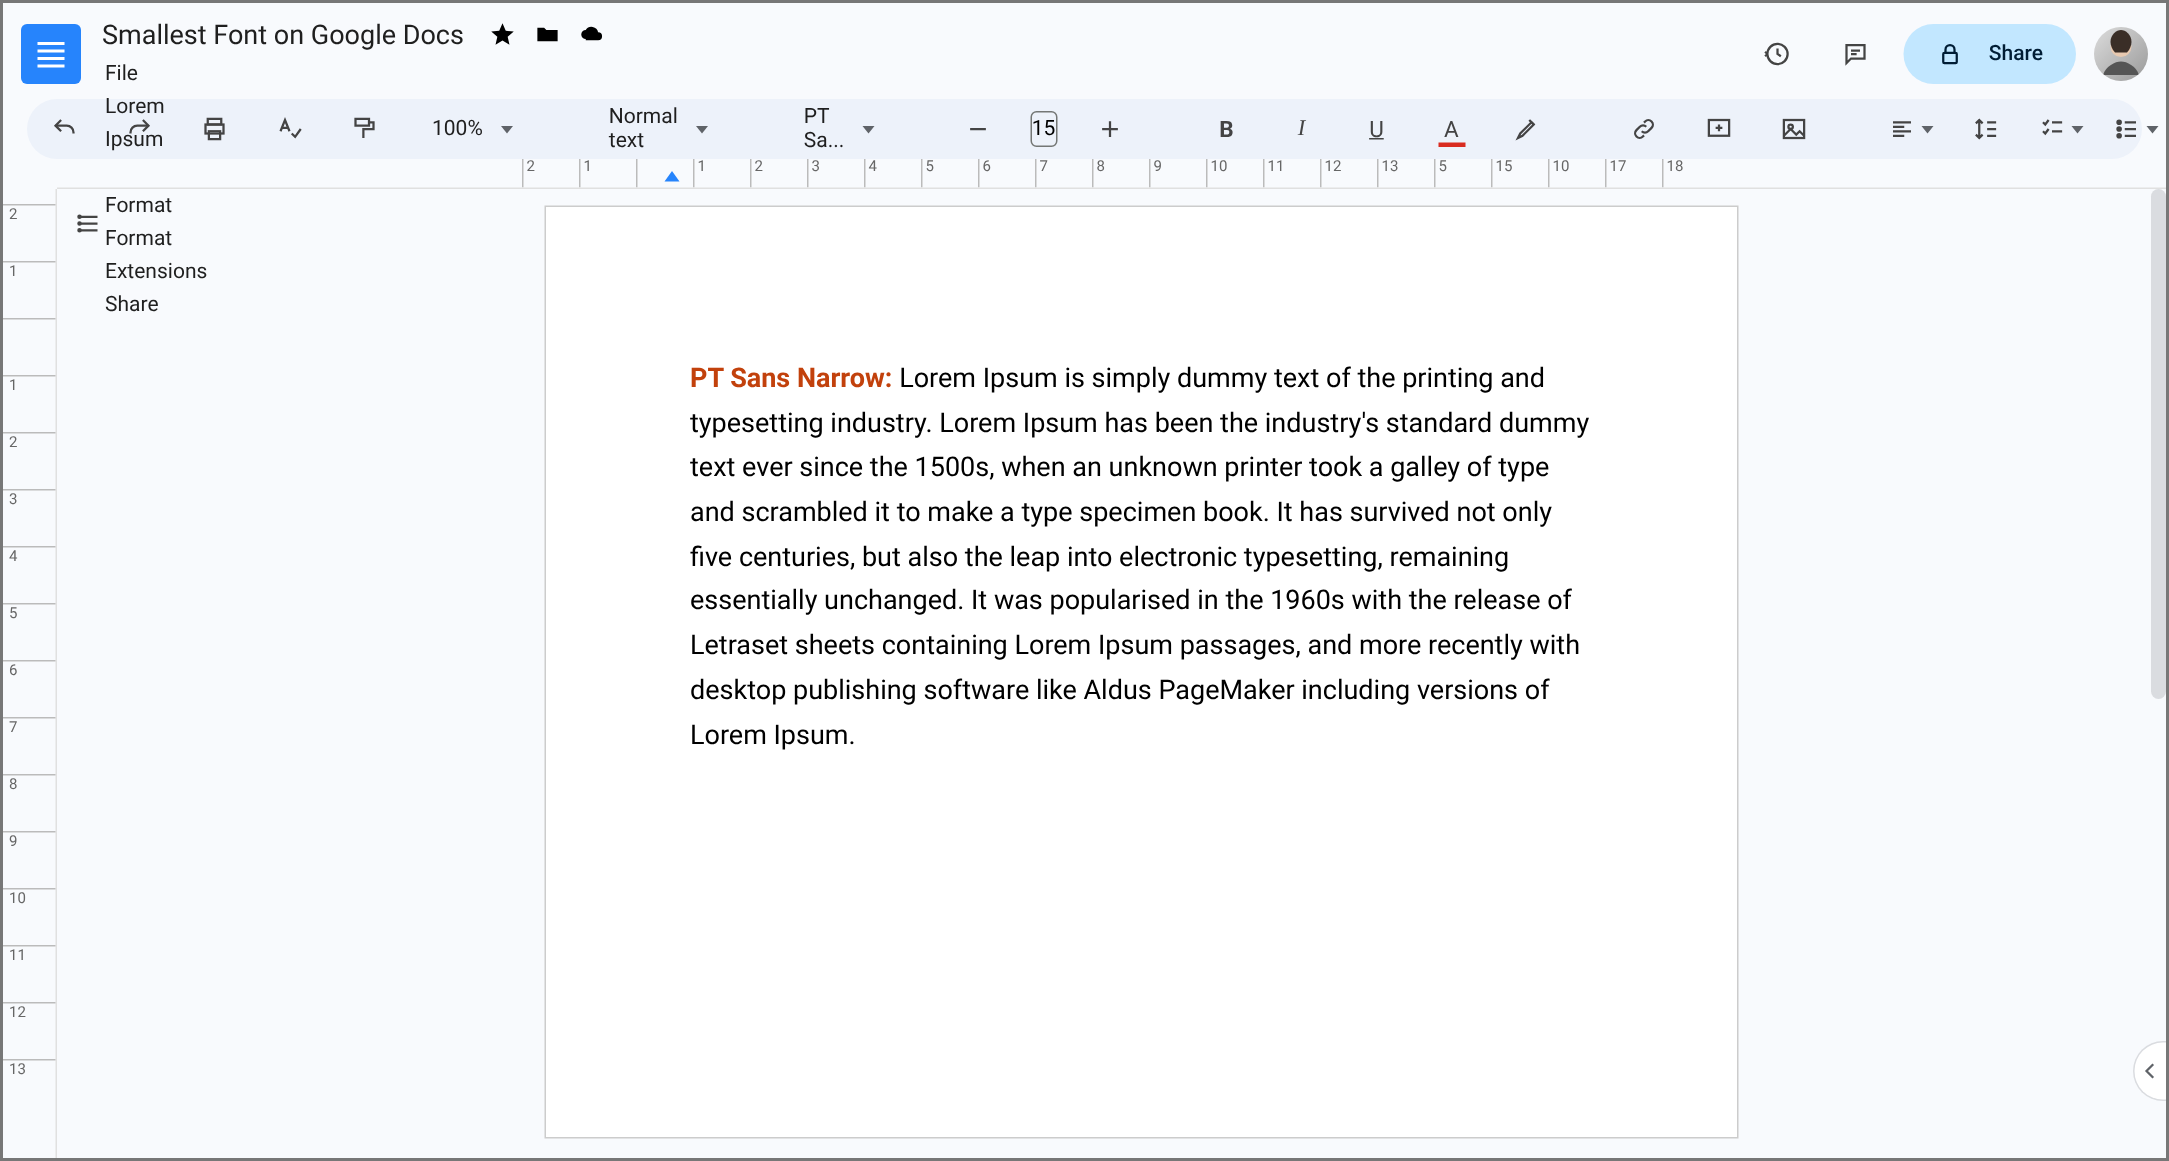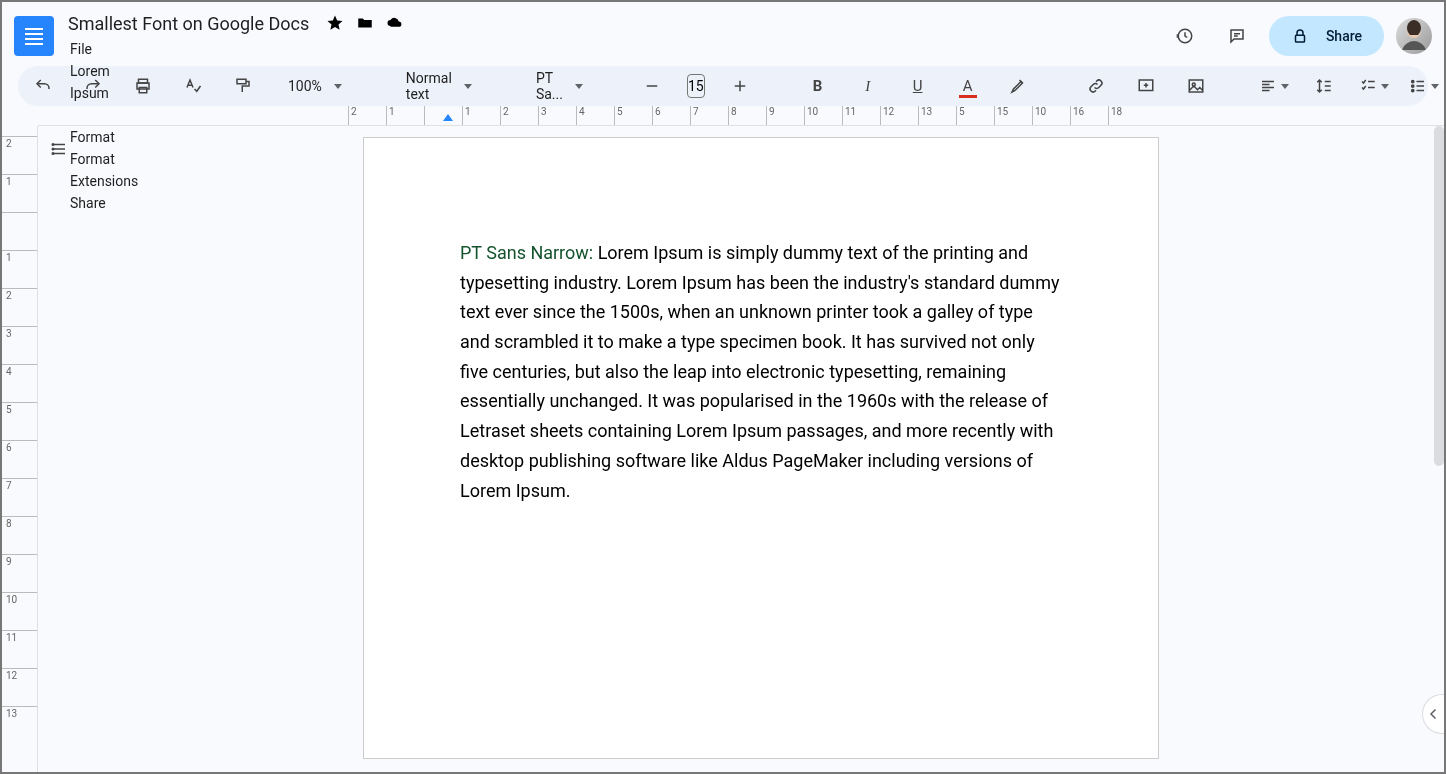--- a/index.html
+++ b/index.html
@@ -36,21 +36,21 @@
 
 .workspace { display:flex; height:calc(100% - 124px); }
 .ruler-v { width:36px; background:#f8fafd; border-right:1px solid #e0e0e0; position:relative; font-size:10px; color:#666; padding-top:10px; }
 .ruler-v-tick { height:38px; position:relative; border-top:1px solid #bbb; padding-left:4px; padding-top:1px; }
 .outline-panel { width:40px; padding:14px 0 0 12px; }
 .outline-icon { width:24px; height:24px; color:#444; }
 
 .canvas { flex:1; overflow:auto; position:relative; }
 .page { width:794px; min-height:620px; background:#fff; margin:12px auto 0 auto; box-shadow:0 0 0 1px #ccc; padding:100px 96px; }
 .content { font-size:18px; line-height:1.65; color:#000; }
-.content .label { color:#14532d; font-weight:400; }
+.content .label { color:#c2410c; font-weight:700; }
 
 .side-tab { position:absolute; right:2px; bottom:40px; width:22px; height:40px; background:#fff; border:1px solid #dadce0; border-right:none; border-radius:100px 0 0 100px; display:flex; align-items:center; justify-content:center; color:#5f6368; }
 
 .scrollbar-v { position:absolute; right:2px; top:126px; width:10px; height:340px; background:#dadce0; border-radius:5px; }
 
 svg { width:18px; height:18px; }
 .tb-btn svg, .hdr-icon svg { stroke:currentColor; fill:none; stroke-width:2; }
 .underline-a { position:relative; }
 .underline-a::after { content:""; position:absolute; bottom:3px; left:6px; right:6px; height:3px; background:#d92c20; }
 </style>
@@ -302,21 +302,21 @@
       <div class="ruler-tick">7</div>
       <div class="ruler-tick">8</div>
       <div class="ruler-tick">9</div>
       <div class="ruler-tick">10</div>
       <div class="ruler-tick">11</div>
       <div class="ruler-tick">12</div>
       <div class="ruler-tick">13</div>
       <div class="ruler-tick">5</div>
       <div class="ruler-tick">15</div>
       <div class="ruler-tick">10</div>
-      <div class="ruler-tick">16</div>
+      <div class="ruler-tick">17</div>
       <div class="ruler-tick">18</div>
     </div>
   <div class="ruler-indent"></div>
 </div>
 
 <div class="workspace">
   <div class="ruler-v" id="ruler-v">
       <div class="ruler-v-tick">2</div>
       <div class="ruler-v-tick">1</div>
       <div class="ruler-v-tick"></div>

